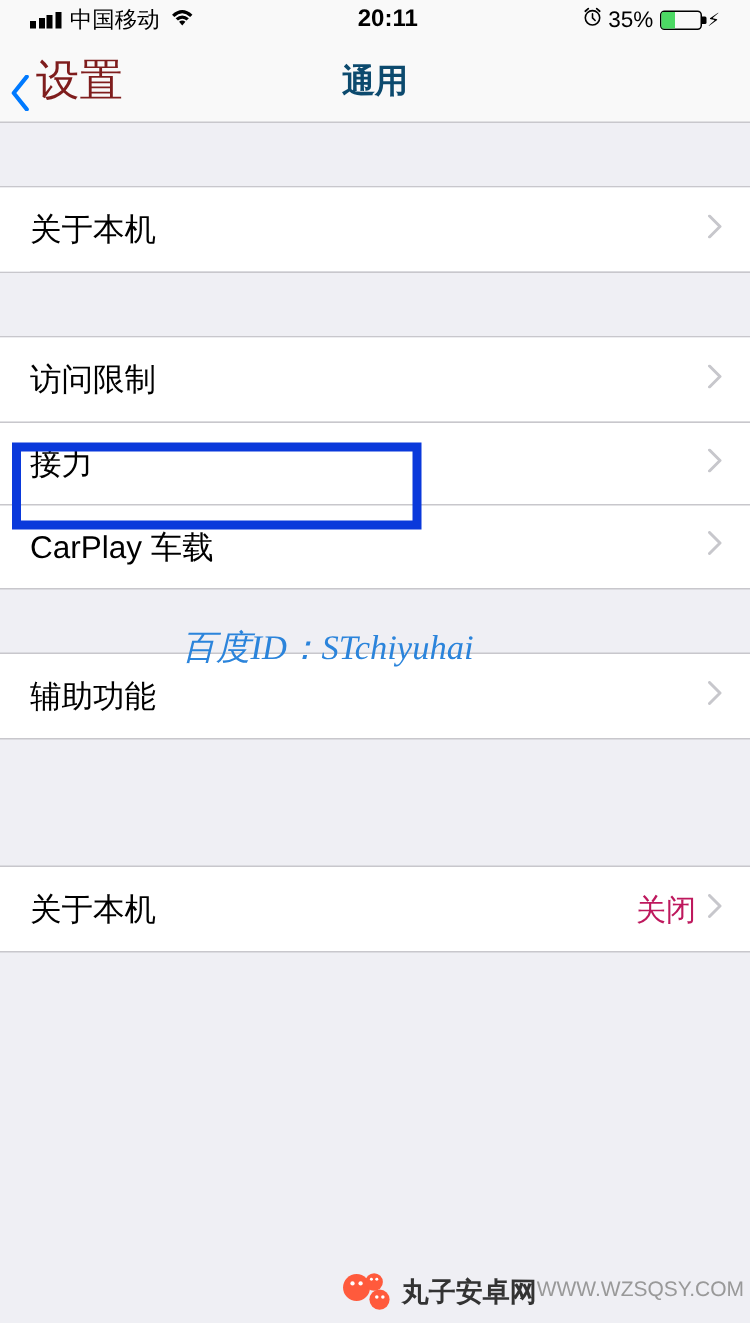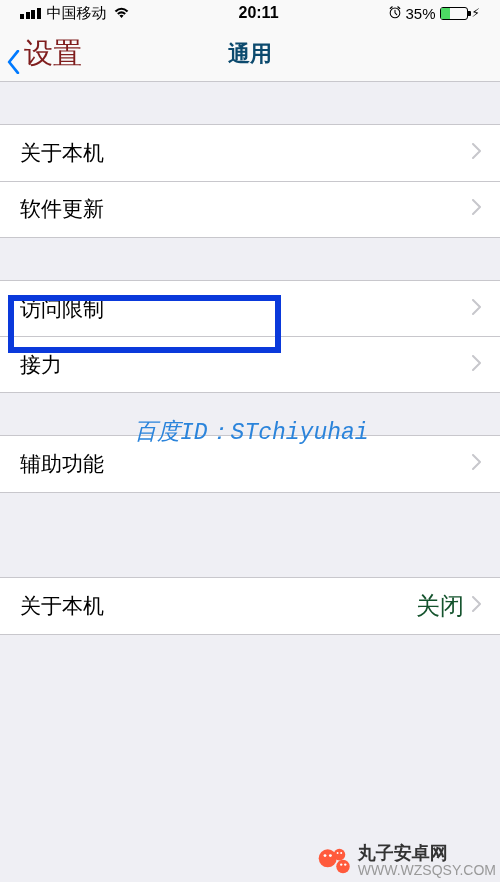--- a/index.html
+++ b/index.html
@@ -89,21 +89,21 @@
     .cell {
       height: 56px;
       background: #fff;
       display: flex;
       align-items: center;
       padding-left: 20px;
       position: relative;
     }
     .cell + .cell { border-top: 0.5px solid #c8c7cc; margin-top: -0.5px; }
     .cell-label { font-size: 21px; color: #000; flex: 1; }
-    .cell-value { font-size: 24px; color: #14532d; margin-right: 8px; }
+    .cell-value { font-size: 20px; color: #be185d; margin-right: 8px; }
     .cell-chevron { margin-right: 18px; }
     .cell-chevron svg { width: 10px; height: 16px; }
     .cell-sep {
       position: absolute;
       bottom: 0; left: 20px; right: 0;
       height: 0.5px;
       background: #c8c7cc;
     }
     .group { border-top: 0.5px solid #c8c7cc; border-bottom: 0.5px solid #c8c7cc; }
 
@@ -113,45 +113,45 @@
       top: 295px;
       width: 273px;
       height: 58px;
       border: 6px solid #0a39db;
       pointer-events: none;
       z-index: 5;
     }
 
     .watermark-text {
       position: absolute;
-      left: 134px;
+      left: 121px;
       top: 416px;
       color: #2b84db;
       font-size: 23px;
       font-style: italic;
-      font-family: Liberation Mono, monospace;
+      font-family: Liberation Serif, serif;
       z-index: 4;
       pointer-events: none;
     }
 
     .bottom-wm {
       position: absolute;
       right: 4px;
       bottom: 3px;
       display: flex;
       align-items: center;
       gap: 6px;
       z-index: 6;
     }
     .wm-logo {
       width: 36px;
       height: 36px;
     }
     .wm-logo svg { width: 36px; height: 36px; }
-    .wm-text-block { display: flex; flex-direction: column; line-height: 1.05; }
+    .wm-text-block { display: flex; flex-direction: row; line-height: 1.05; }
     .wm-text-main { font-size: 18px; font-weight: 600; color: #333; }
     .wm-text-sub { font-size: 14px; color: #999; letter-spacing: 0; }
   </style>
 </head>
 <body>
 
 <div class="status-bar">
   <div class="status-left">
     <div class="signal-bars">
       <span class="sb1"></span>
@@ -197,43 +197,43 @@
 
   <div class="group-space"></div>
   <div class="group">
     <div class="cell">
       <span class="cell-label">关于本机</span>
       <span class="cell-chevron"><svg viewBox="0 0 10 16">
             <path d="M1 1 L8 8 L1 15" stroke="#c7c7cc" stroke-width="2" fill="none" stroke-linecap="round" stroke-linejoin="round"></path>
           </svg></span>
       <div class="cell-sep"></div>
     </div>
-    <div class="cell">
-      <span class="cell-label">软件更新</span>
-      <span class="cell-chevron"><svg viewBox="0 0 10 16">
-            <path d="M1 1 L8 8 L1 15" stroke="#c7c7cc" stroke-width="2" fill="none" stroke-linecap="round" stroke-linejoin="round"></path>
-          </svg></span>
-    </div>
   </div>
 
   <div class="group-space"></div>
   <div class="group">
     <div class="cell">
       <span class="cell-label">访问限制</span>
       <span class="cell-chevron"><svg viewBox="0 0 10 16">
             <path d="M1 1 L8 8 L1 15" stroke="#c7c7cc" stroke-width="2" fill="none" stroke-linecap="round" stroke-linejoin="round"></path>
           </svg></span>
       <div class="cell-sep"></div>
     </div>
     <div class="cell">
       <span class="cell-label">接力</span>
       <span class="cell-chevron"><svg viewBox="0 0 10 16">
             <path d="M1 1 L8 8 L1 15" stroke="#c7c7cc" stroke-width="2" fill="none" stroke-linecap="round" stroke-linejoin="round"></path>
           </svg></span>
       <div class="cell-sep"></div>
+    </div>
+    <div class="cell">
+      <span class="cell-label">CarPlay 车载</span>
+      <span class="cell-chevron"><svg viewBox="0 0 10 16">
+            <path d="M1 1 L8 8 L1 15" stroke="#c7c7cc" stroke-width="2" fill="none" stroke-linecap="round" stroke-linejoin="round"></path>
+          </svg></span>
     </div>
   </div>
 
   <div class="group-space"></div>
   <div class="group">
     <div class="cell">
       <span class="cell-label">辅助功能</span>
       <span class="cell-chevron"><svg viewBox="0 0 10 16">
             <path d="M1 1 L8 8 L1 15" stroke="#c7c7cc" stroke-width="2" fill="none" stroke-linecap="round" stroke-linejoin="round"></path>
           </svg></span>

